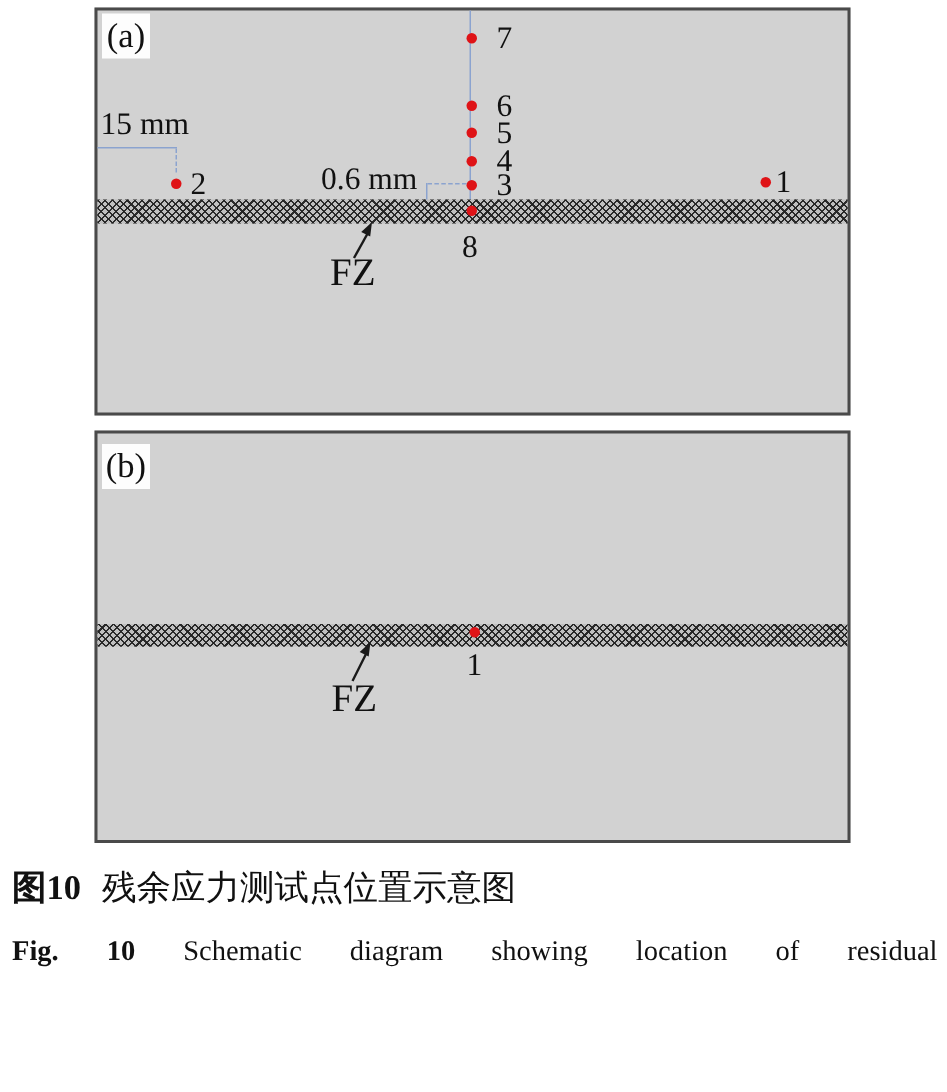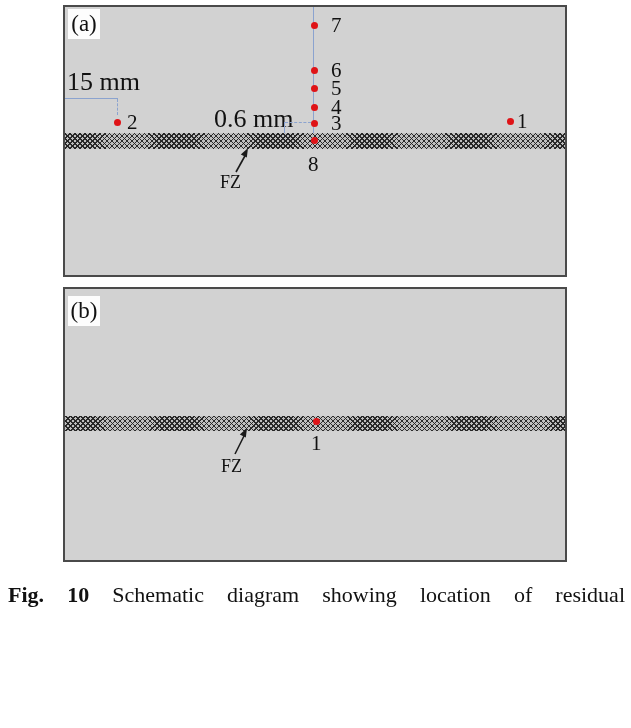--- a/index.html
+++ b/index.html
@@ -21,28 +21,28 @@
       repeating-linear-gradient(135deg, rgba(35,35,35,.95) 0 1px, transparent 1px 3.5px);}
 
   .dot{position:absolute;width:7px;height:7px;border-radius:50%;background:#df1317;}
   .ptlab{position:absolute;font-size:21px;line-height:22px;height:22px;}
 
   .blue-v{position:absolute;width:0;border-left:1.5px solid #8ba3cf;}
   .blue-h{position:absolute;height:0;border-top:1.5px solid #8ba3cf;}
   .blue-v.dash{border-left-style:dashed;}
   .blue-h.dash{border-top-style:dashed;}
 
-  .dim-label{position:absolute;font-size:26px;line-height:22px;}
-  .fz-text{position:absolute;font-size:18px;line-height:20px;}
+  .dim-label{position:absolute;font-size:21px;line-height:22px;}
+  .fz-text{position:absolute;font-size:26px;line-height:20px;}
   .fz-arrow{position:absolute;overflow:visible;}
 
   #caption{position:absolute;left:8px;top:577px;width:617px;}
   .cap-cn{font-size:23px;line-height:30px;margin-bottom:10px;}
   .cap-cn b{margin-right:14px;}
-  .cap-en{font-size:22px;line-height:35px;}
+  .cap-en{font-size:19px;line-height:35px;}
   .just{text-align:justify;text-align-last:justify;}
 </style>
 </head>
 <body>
 
 <div id="page">
 
   <div class="panel" id="panel-a">
     <div class="panel-tag" style="left:3px;top:2px;">
       <span>(a)</span>
@@ -96,18 +96,21 @@
     <div class="ptlab" style="left:246px;top:143px;">1</div>
 
     <svg class="fz-arrow" style="left:166px;top:135px;" width="22" height="34" viewBox="0 0 22 34">
       <line x1="4" y1="30" x2="14" y2="10" stroke="#1a1a1a" stroke-width="1.6"></line>
       <polygon points="16,4 14.8,13.6 8.8,10.6" fill="#1a1a1a"></polygon>
     </svg>
     <div class="fz-text" style="left:156px;top:167px;">FZ</div>
   </div>
 
   <div id="caption">
+    <div class="cap-cn">
+      <b>图10</b><span>残余应力测试点位置示意图</span>
+    </div>
     <div class="cap-en just">
       <b>Fig. 10</b> <span>Schematic diagram showing location of residual</span>
     </div>
   </div>
 
 </div>
 
 </body></html>

